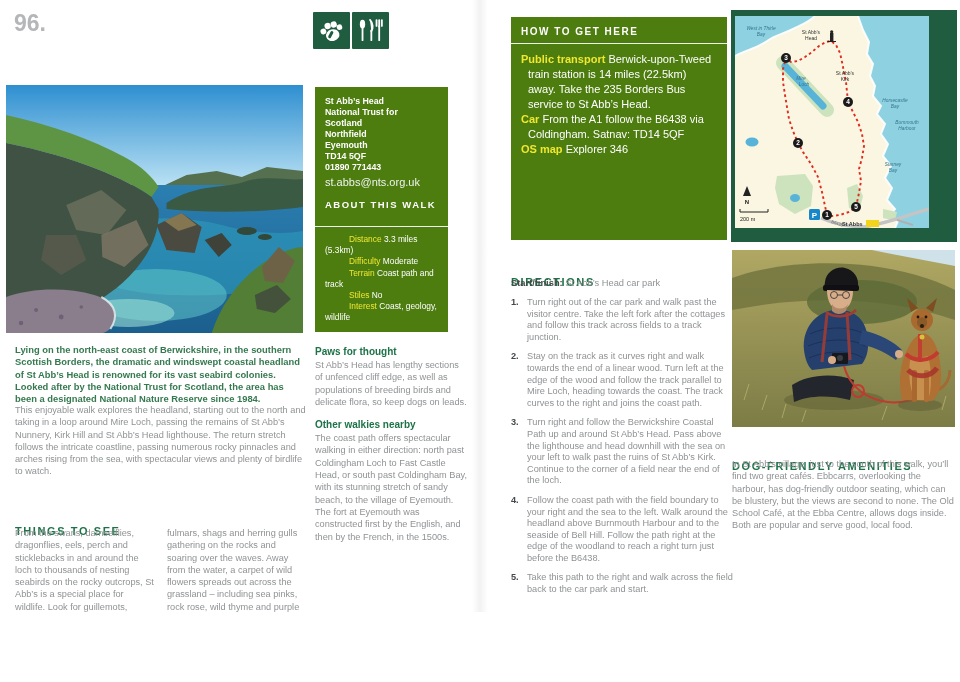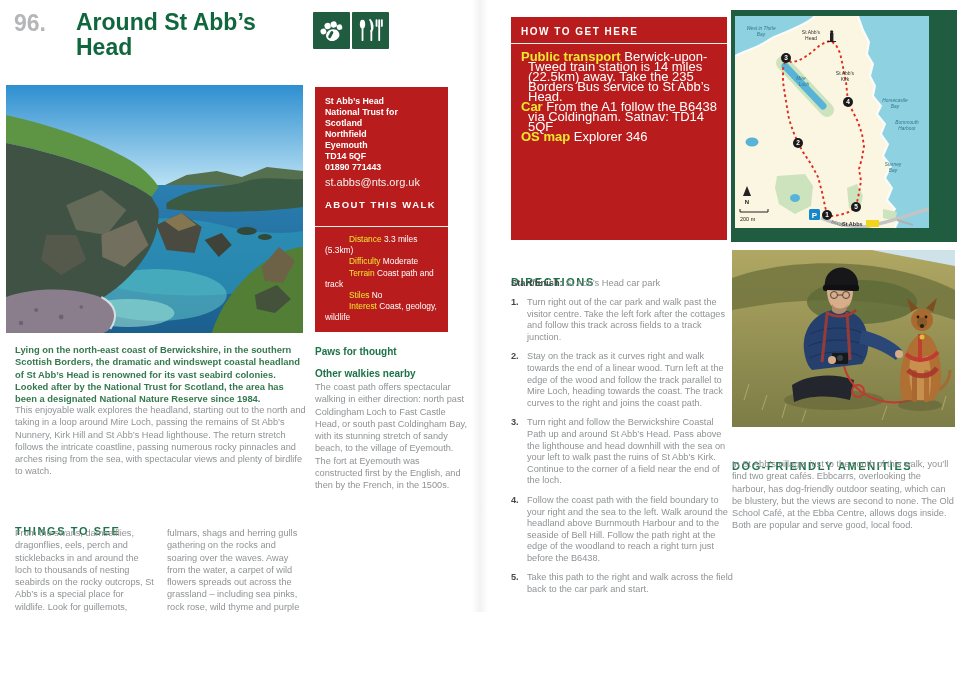--- a/index.html
+++ b/index.html
@@ -9,29 +9,29 @@
   
   .walk-number{font-size:23px;font-weight:bold;color:#b4b6b8;}
   .walk-title{font-size:23px;font-weight:bold;color:#11673d;line-height:1.08;}
   .section-h{font-size:11px;font-weight:bold;letter-spacing:1.6px;color:#1d7347;margin-top:20px;}
   .mini-h{font-size:10px;font-weight:bold;color:#1d7347;margin:0 0 2px 0;}
   .bodytxt{font-size:9.2px;line-height:12.3px;color:#8f9294;margin:0;}
   .introtxt{font-size:9.4px;line-height:12.3px;font-weight:bold;color:#35794f;margin:0;}
   .caption{font-size:11px;font-weight:bold;color:#97999b;}
   .pagenum{font-size:9px;color:#a5a7a9;}
   
-  .greenbox{background:#b91c1c;color:#fff;}
+  .greenbox{background:#4d7c0f;color:#fff;}
   .gb-pad{padding:9px 10px;}
   .addr{font-size:8.8px;font-weight:bold;line-height:11px;margin:0;}
   .email{font-size:11px;line-height:10px;margin:4px 0 0 0;color:#eef3ee;}
   .gb-heading{font-size:9.5px;font-weight:bold;letter-spacing:1.5px;color:#fff;margin:12px 0 0 0;}
   .gb-divider{border-top:1px solid #ecf1ec;margin:7px 0 0 0;}
   .fact{font-size:8.4px;line-height:11.2px;margin:0;color:#fff;}
   .fact .lab{color:#efe82f;font-weight:normal;margin-left:24px;}
-  .how-item{font-size:13px;line-height:10px;margin:0;color:#fff;padding-left:7px;text-indent:-7px;}
+  .how-item{font-size:11px;line-height:15px;margin:0;color:#fff;padding-left:7px;text-indent:-7px;}
   .how-item .lab{color:#efe82f;font-weight:bold;}
   
   .startline{font-size:9.3px;color:#8f9294;}
   .startline .lab{font-weight:bold;color:#45494b;}
   .step{display:flex;margin:0 0 8px 0;}
   .step .n{width:16px;flex:0 0 16px;font-size:9.2px;font-weight:bold;color:#45494b;}
   .step .t{font-size:9.2px;line-height:11.6px;color:#8f9294;}
   
   .icon-tile{position:absolute;width:37px;height:37px;background:#205d40;border-radius:1px;}
   .icon-tile svg{position:absolute;left:4px;top:4px;width:29px;height:29px;}
@@ -41,21 +41,20 @@
           background:linear-gradient(90deg,rgba(0,0,0,0) 0%,rgba(0,0,0,0.05) 50%,rgba(0,0,0,0) 100%);}
   .mapframe{position:absolute;background:#205d40;}
   .mapframe svg{position:absolute;left:4px;top:6px;}
 </style>
 </head>
 <body>
 
 <div id="spread">
 
   <div class="abs walk-number" style="left:14px;top:10px;">96.</div>
-  <div class="abs walk-title" style="left:76px;top:10px;width:235px;">Around St Abb’s Head</div>
 
   <div class="icon-tile" style="left:313px;top:12px;">
     <svg viewBox="0 0 24 24">
       <g fill="#fff" transform="rotate(-16 12 13)">
         <circle cx="5.6" cy="11" r="2.4"></circle>
           <circle cx="10.2" cy="7.6" r="2.6"></circle>
         <circle cx="15.4" cy="7.8" r="2.6"></circle>
           <circle cx="19.4" cy="11.2" r="2.3"></circle>
         <ellipse cx="12.2" cy="16" rx="5.6" ry="4.8"></ellipse>
       </g>
@@ -141,20 +140,21 @@
 
   <p class="abs introtxt" style="left:15px;top:344px;width:292px;">Lying on the north-east coast of Berwickshire, in the southern Scottish Borders, the dramatic and windswept coastal headland of St Abb’s Head is renowned for its vast seabird colonies. Looked after by the National Trust for Scotland, the area has been a designated National Nature Reserve since 1984.</p>
   <p class="abs bodytxt" style="left:15px;top:404px;width:292px;">This enjoyable walk explores the headland, starting out to the north and taking in a loop around Mire Loch, passing the remains of St Abb’s Nunnery, Kirk Hill and St Abb’s Head lighthouse. The return stretch follows the intricate coastline, passing numerous rocky pinnacles and arches rising from the sea, with spectacular views and plenty of birdlife to watch.</p>
 
   <div class="abs section-h" style="left:15px;top:505px;">THINGS TO SEE</div>
   <p class="abs bodytxt" style="left:15px;top:527px;width:140px;">From the swans, damselflies, dragonflies, eels, perch and sticklebacks in and around the loch to thousands of nesting seabirds on the rocky outcrops, St Abb’s is a special place for wildlife. Look for guillemots, razorbills, puffins, kittiwakes,</p>
   <p class="abs bodytxt" style="left:167px;top:527px;width:138px;">fulmars, shags and herring gulls gathering on the rocks and soaring over the waves. Away from the water, a carpet of wild flowers spreads out across the grassland – including sea pinks, rock rose, wild thyme and purple milk vetch.</p>
 
   <div class="abs" style="left:315px;top:346px;width:153px;">
     <h3 class="mini-h">Paws for thought</h3>
+    <p class="bodytxt">St Abb’s Head has lengthy sections of unfenced cliff edge, as well as populations of breeding birds and delicate flora, so keep dogs on leads.</p>
     <h3 class="mini-h" style="margin-top:11px;">Other walkies nearby</h3>
     <p class="bodytxt">The coast path offers spectacular walking in either direction: north past Coldingham Loch to Fast Castle Head, or south past Coldingham Bay, with its stunning stretch of sandy beach, to the village of Eyemouth. The fort at Eyemouth was constructed first by the English, and then by the French, in the 1500s.</p>
   </div>
 
   <div class="abs caption" style="left:316px;top:649px;">Above: Starney Bay.</div>
   <div class="abs pagenum" style="left:17px;top:662px;">258</div>
 
   <div class="gutter"></div>
 
   <div class="abs greenbox" style="left:511px;top:17px;width:216px;height:223px;">

